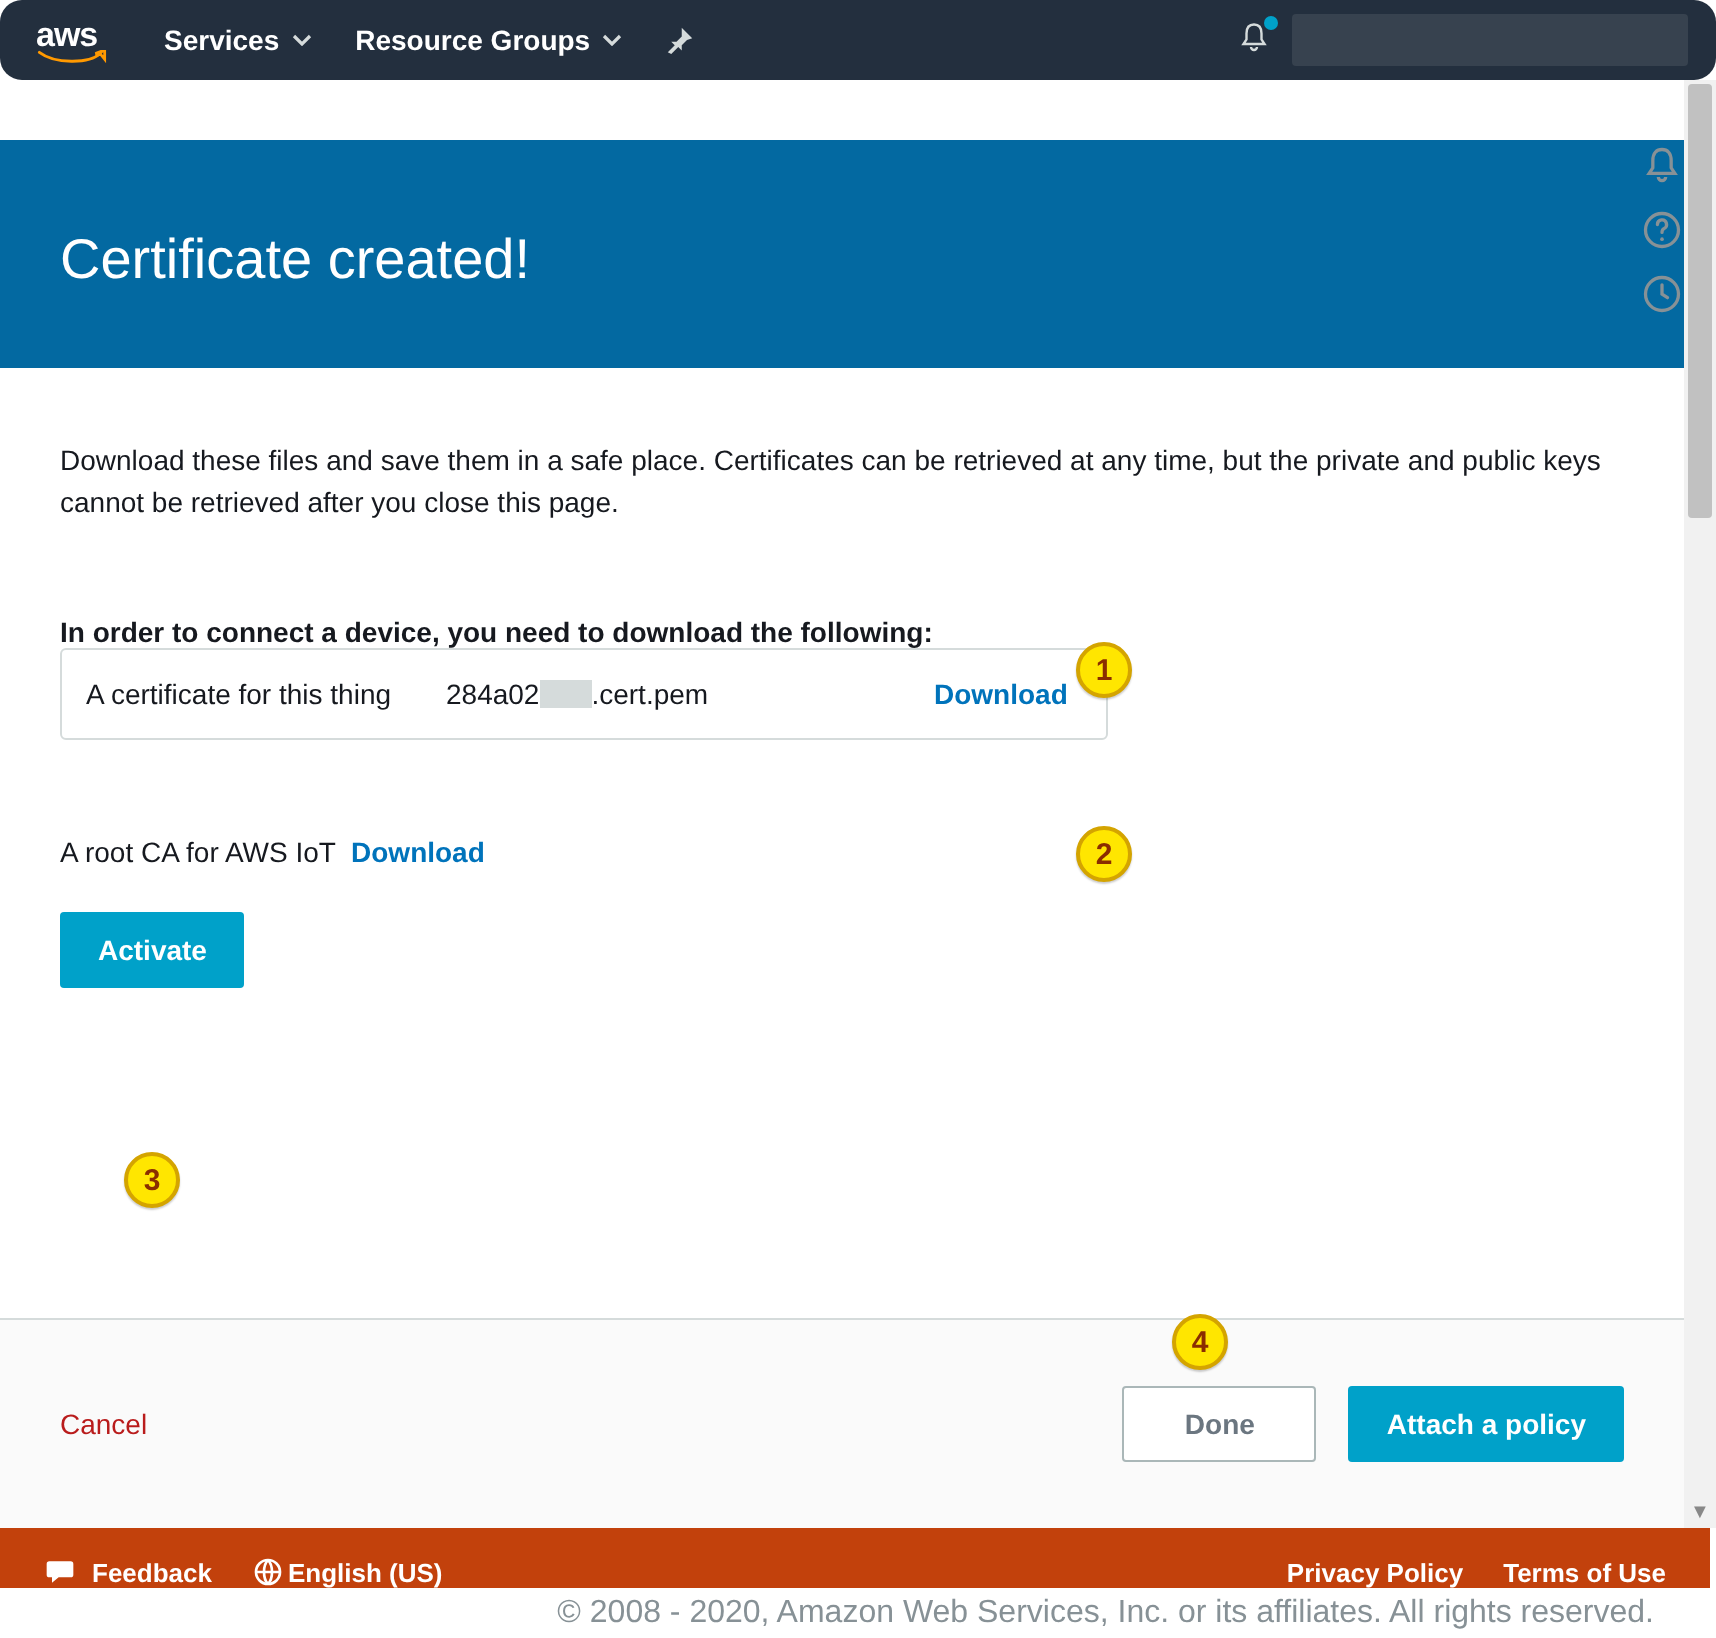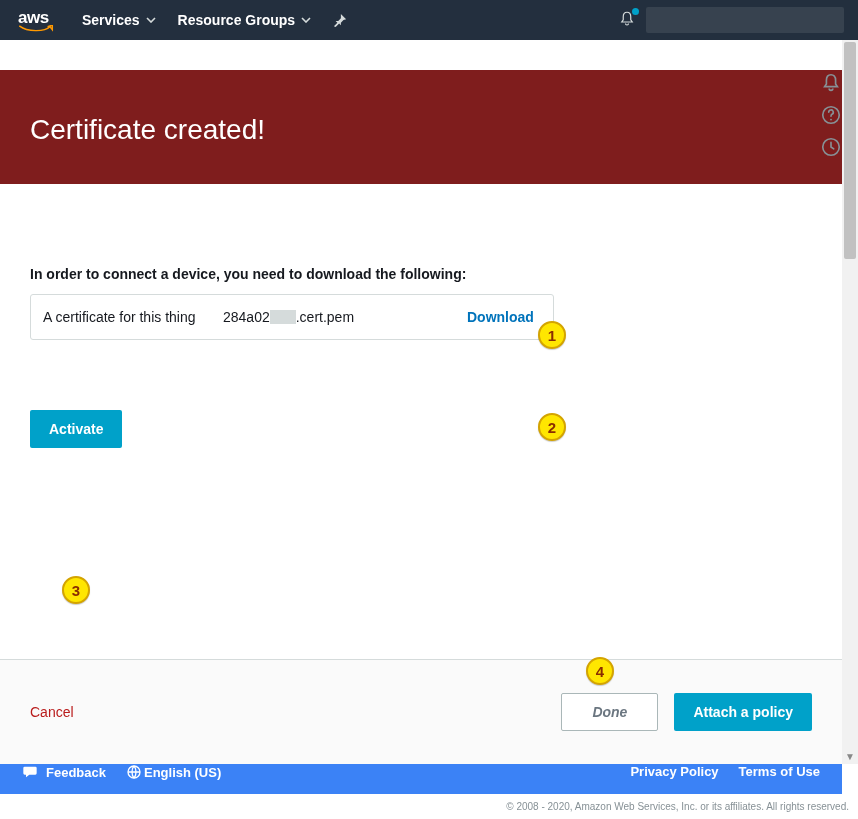--- a/index.html
+++ b/index.html
@@ -16,20 +16,21 @@
 
   
   .top-nav {
     height: 40px;
     background: #232f3e;
     display: flex;
     align-items: center;
     padding: 0 14px 0 18px;
     color: #fff;
     font-size: 14px;
+    border-radius: 11px;
   }
   .top-nav .logo {
     display: flex;
     flex-direction: column;
     align-items: flex-start;
     margin-right: 28px;
   }
   .top-nav .logo-text {
     font-weight: 700;
     font-size: 17px;
@@ -81,40 +82,40 @@
     position: absolute;
     top: 40px;
     left: 0;
     right: 16px; 
     bottom: 55px; 
     background: #fff;
     overflow: hidden;
   }
 
   .banner {
-    background: #7f1d1d;
+    background: #0369a1;
     color: #fff;
     padding: 44px 38px 38px 30px;
     font-size: 28px;
     font-weight: 400;
     margin-top: 30px;
   }
 
   .content {
     padding: 36px 30px 20px 30px;
   }
   .content p.lead {
     color: #16191f;
     line-height: 1.5;
     max-width: 780px;
   }
   .content .sub-head {
     font-weight: 700;
     margin-top: 46px;
-    margin-bottom: 12px;
+    margin-bottom: 0;
   }
 
   .file-table {
     width: 524px;
     border: 1px solid #d5dbdb;
     border-radius: 3px;
     border-collapse: separate;
     border-spacing: 0;
   }
   .file-table td {
@@ -184,33 +185,32 @@
     font-weight: 400;
     cursor: pointer;
   }
   .actions-bar .spacer { flex: 1; }
   .btn-outline {
     background: #fff;
     color: #6b7680;
     border: 1px solid #aab7b8;
     margin-right: 16px;
     padding: 0 30px;
-    font-style: italic;
   }
 
   
   .dark-footer {
     position: absolute;
-    left: 0; right: 16px;
+    left: 0; right: 3px;
     bottom: 25px;
     height: 30px;
-    background: #3b82f6;
+    background: #c2410c;
     color: #fff;
     display: flex;
-    align-items: flex-start;
+    align-items: flex-end;
     padding: 0 22px;
     font-size: 13px;
   }
   .dark-footer .fb {
     display: flex;
     align-items: center;
     gap: 8px;
     font-weight: 700;
     cursor: pointer;
   }
@@ -225,22 +225,22 @@
   .dark-footer .spacer { flex: 1; }
   .dark-footer .flink { font-weight: 700; margin-left: 20px; cursor: pointer; }
 
   .copyright {
     position: absolute;
     left: 0; right: 0; bottom: 0;
     height: 25px;
     display: flex;
     align-items: center;
     justify-content: flex-end;
-    padding: 0 9px;
-    font-size: 10px;
+    padding: 0 31px;
+    font-size: 16px;
     color: #879196;
   }
 
   
   .side-icons {
     position: absolute;
     right: 16px;
     top: 72px;
     display: flex;
     flex-direction: column;
@@ -340,36 +340,41 @@
   </div>
   <div class="account-box"></div>
 </div>
 
 <div class="page-wrap">
   <div class="banner">
     <span>Certificate created!</span>
   </div>
 
   <div class="content">
+    <p class="lead">Download these files and save them in a safe place. Certificates can be retrieved at any time, but the private and public keys cannot be retrieved after you close this page.</p>
 
     <div class="sub-head">In order to connect a device, you need to download the following:</div>
 
     <table class="file-table">
       <tbody>
           <tr>
         <td class="desc">A certificate for this thing</td>
         <td class="fname">
           <span>284a02</span><span class="redact"></span><span>.cert.pem</span>
         </td>
         <td class="dl"><span class="link">Download</span></td>
       </tr>
     </tbody>
       </table>
 
     <div class="rootca">
+      <div class="line2">
+        <span>A root CA for AWS IoT</span>
+        <span>&nbsp;</span><span class="link-plain">Download</span>
+      </div>
     </div>
 
     <div class="btn btn-primary btn-activate">Activate</div>
   </div>
 </div>
 
 <div class="actions-bar">
   <span class="cancel">Cancel</span>
   <div class="spacer"></div>
   <div class="btn btn-outline">Done</div>

